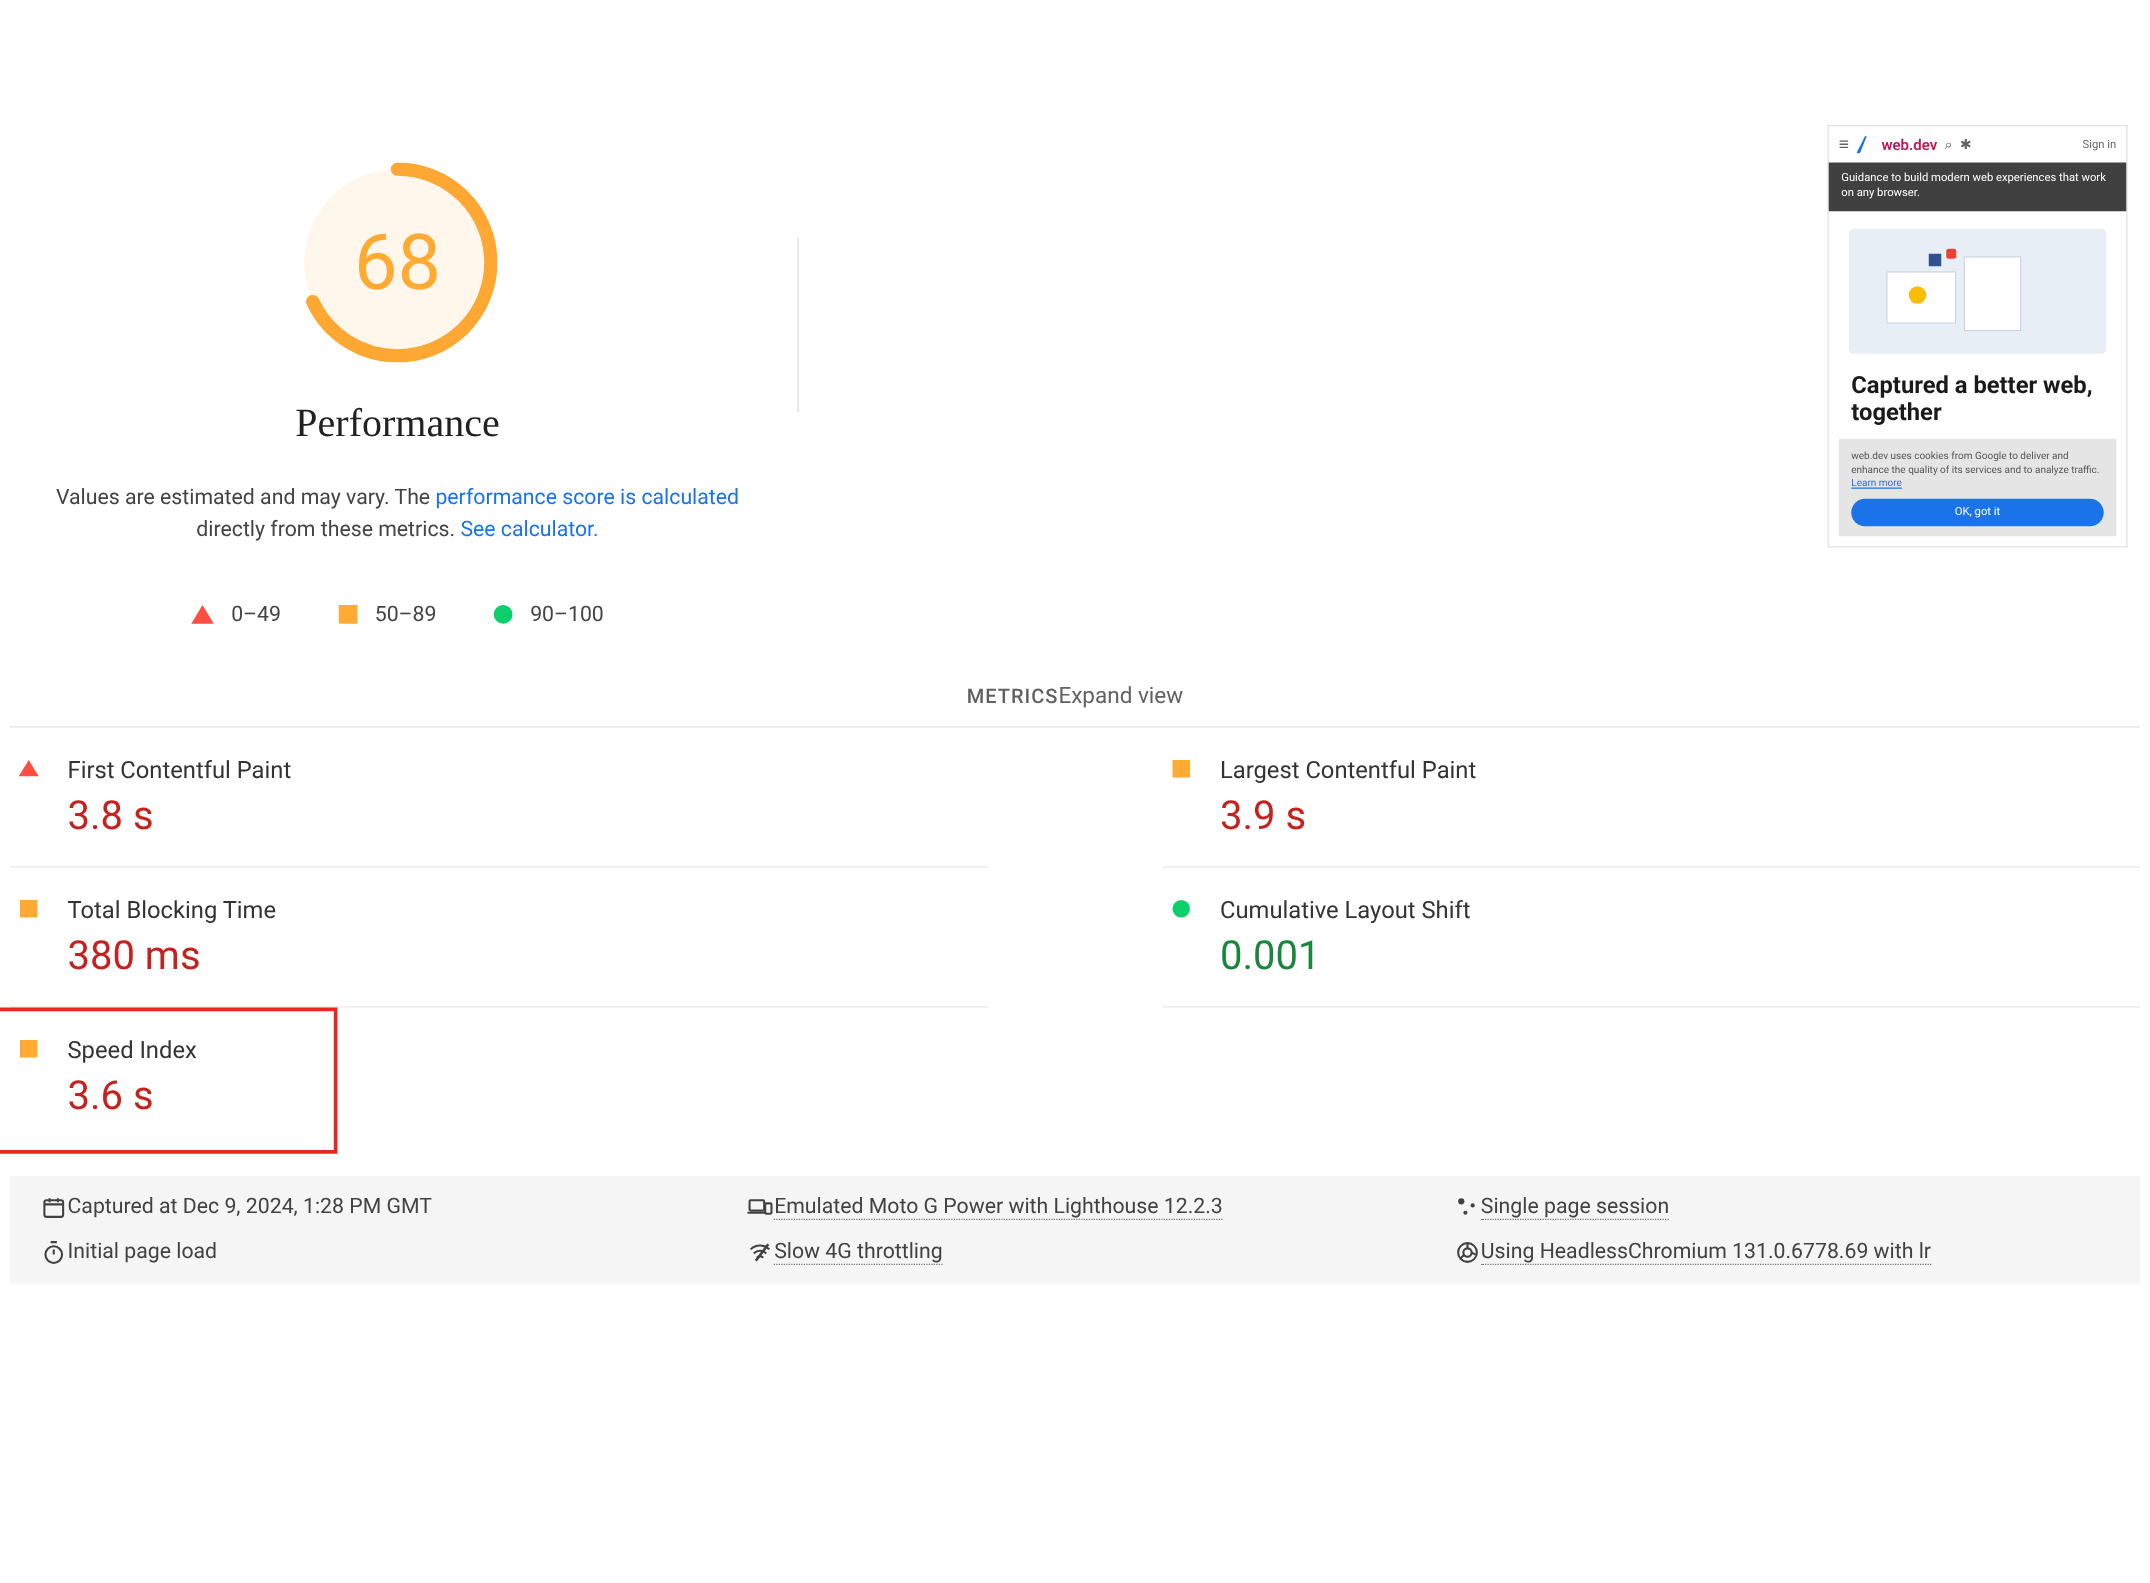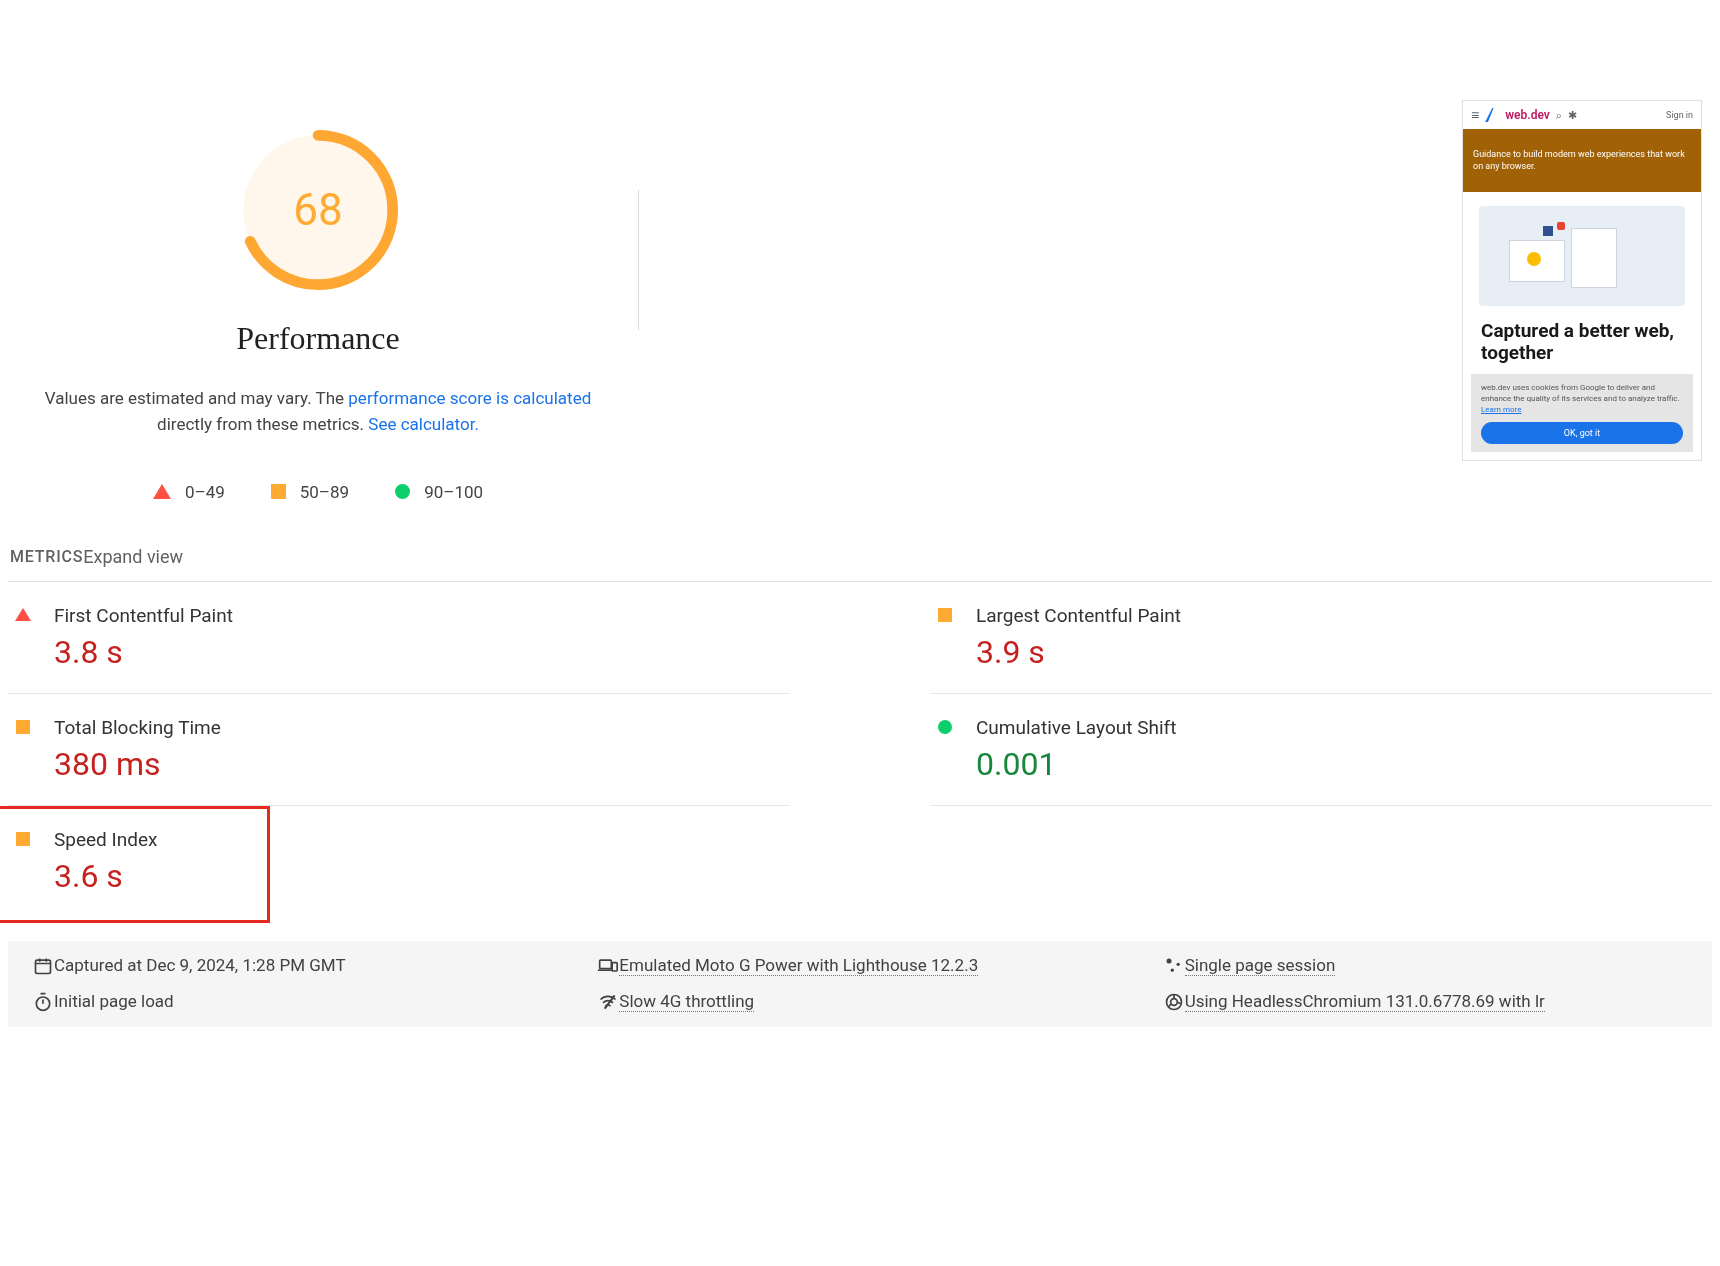--- a/index.html
+++ b/index.html
@@ -11,53 +11,53 @@
     padding: 80px 8px 0 8px;
   }
   .top-section { display: flex; }
   .perf-col { flex: 0 0 620px; display: flex; flex-direction: column; align-items: center; }
   .divider-col { flex: 0 0 20px; display:flex; justify-content:center; padding-top:110px; }
   .divider-line { width:1px; height:140px; background:#dadce0; }
   .spacer-col { flex: 1 1 auto; }
   .shot-col { flex: 0 0 260px; }
 
   .gauge-wrap { position: relative; width: 160px; height: 160px; margin-top:50px; }
-  .gauge-num { position:absolute; inset:0; display:flex; align-items:center; justify-content:center; font-size:44px; font-weight:400; color:#fa3; }
+  .gauge-num { position:absolute; inset:0; display:flex; align-items:center; justify-content:center; font-size:62px; font-weight:400; color:#fa3; }
   .perf-title { font-size:32px; font-weight:400; margin-top:30px; color:#212121;font-family:Liberation Serif, serif; }
   .perf-desc { font-size:17px; color:#444; text-align:center; margin-top:28px; line-height:1.55; max-width: 560px;}
   .perf-desc a { color:#1a73e8; text-decoration:none; }
   .legend { display:flex; gap:46px; margin-top:44px; font-size:17px; color:#444; }
   .legend-item { display:flex; align-items:center; gap:14px; }
   .tri-red { width:0; height:0; border-left:9px solid transparent; border-right:9px solid transparent; border-bottom:15px solid #ff4e42; }
   .sq-orange { width:15px; height:15px; background:#fa3; }
   .circ-green { width:15px; height:15px; border-radius:50%; background:#0cce6b; }
 
   
   .thumb { width: 240px; border:1px solid #e0e0e0; margin: 20px auto 0 auto; background:#fff; font-size:10px; }
   .thumb-top { display:flex; align-items:center; gap:6px; padding:6px 8px; }
   .thumb-menu { font-size:14px; color:#5f6368; }
   .thumb-logo { width:14px; height:14px; background:#1a73e8; clip-path: polygon(0 100%, 50% 0, 60% 0, 20% 100%); }
   .thumb-brand { font-size:12px; font-weight:600; color:#be185d; }
   .thumb-ico { font-size:11px; color:#5f6368; }
   .thumb-signin { font-size:9px; color:#5f6368; margin-left:auto;}
-  .thumb-banner { background:#a16207; color:#fff; font-size:9px; padding:20px 10px; line-height:1.3;}
+  .thumb-banner { background:#404040; color:#fff; font-size:9px; padding:8px 10px; line-height:1.3;}
   .thumb-hero { height:100px; margin:14px 16px 8px 16px; background:#e8eef6; border-radius:4px; position:relative; overflow:hidden;}
   .hero-box { position:absolute; background:#fff; border:1px solid #ccd4e0; }
   .hero-a { left:30px; top:34px; width:56px; height:42px; }
   .hero-b { left:92px; top:22px; width:46px; height:60px; }
   .hero-dot { position:absolute; left:48px; top:46px; width:14px; height:14px; border-radius:50%; background:#fbbc04; }
   .hero-sq1 { position:absolute; left:64px; top:20px; width:10px; height:10px; background:#305090; }
   .hero-sq2 { position:absolute; left:78px; top:16px; width:8px; height:8px; background:#ea4335; border-radius:2px;}
   .thumb-headline { font-size:19px; font-weight:700; color:#1a1a1a; padding: 6px 18px 10px 18px; line-height:1.15;}
   .thumb-cookie { background:#e5e5e5; margin:0 8px 8px 8px; padding:8px 10px; font-size:8px; color:#555; line-height:1.4;}
   .thumb-cookie a {color:#1a73e8; text-decoration:underline;}
   .thumb-btn { background:#1a73e8; color:#fff; text-align:center; font-size:9px; padding:5px 0; border-radius:12px; margin-top:6px;}
 
   
-  .metrics-head { display:flex; justify-content:flex-start; align-items:center; margin-top:44px; padding: 0 2px 14px 2px; border-bottom:1px solid #e0e0e0;}
+  .metrics-head { display:flex; justify-content:center; align-items:center; margin-top:44px; padding: 0 2px 14px 2px; border-bottom:1px solid #e0e0e0;}
   .metrics-label { font-size:16px; letter-spacing:0.8px; color:#616161; font-weight:500; }
   .expand { font-size:18px; color:#616161; }
   .metrics-grid { display:grid; grid-template-columns: 1fr 1fr; column-gap:140px; }
   .metric { display:flex; gap:22px; padding:22px 6px 22px 6px; border-bottom:1px solid #e8e8e8; align-items:flex-start;}
   .metric.noborder { border-bottom:none; }
   .metric .ind { margin-top:4px; flex:0 0 18px; display:flex; justify-content:center;}
   .metric .ind .tri-red { border-left-width:8px; border-right-width:8px; border-bottom-width:13px; }
   .metric .ind .sq-orange { width:14px; height:14px; }
   .metric .ind .circ-green { width:14px; height:14px; }
   .metric-name { font-size:19px; color:#333; }

